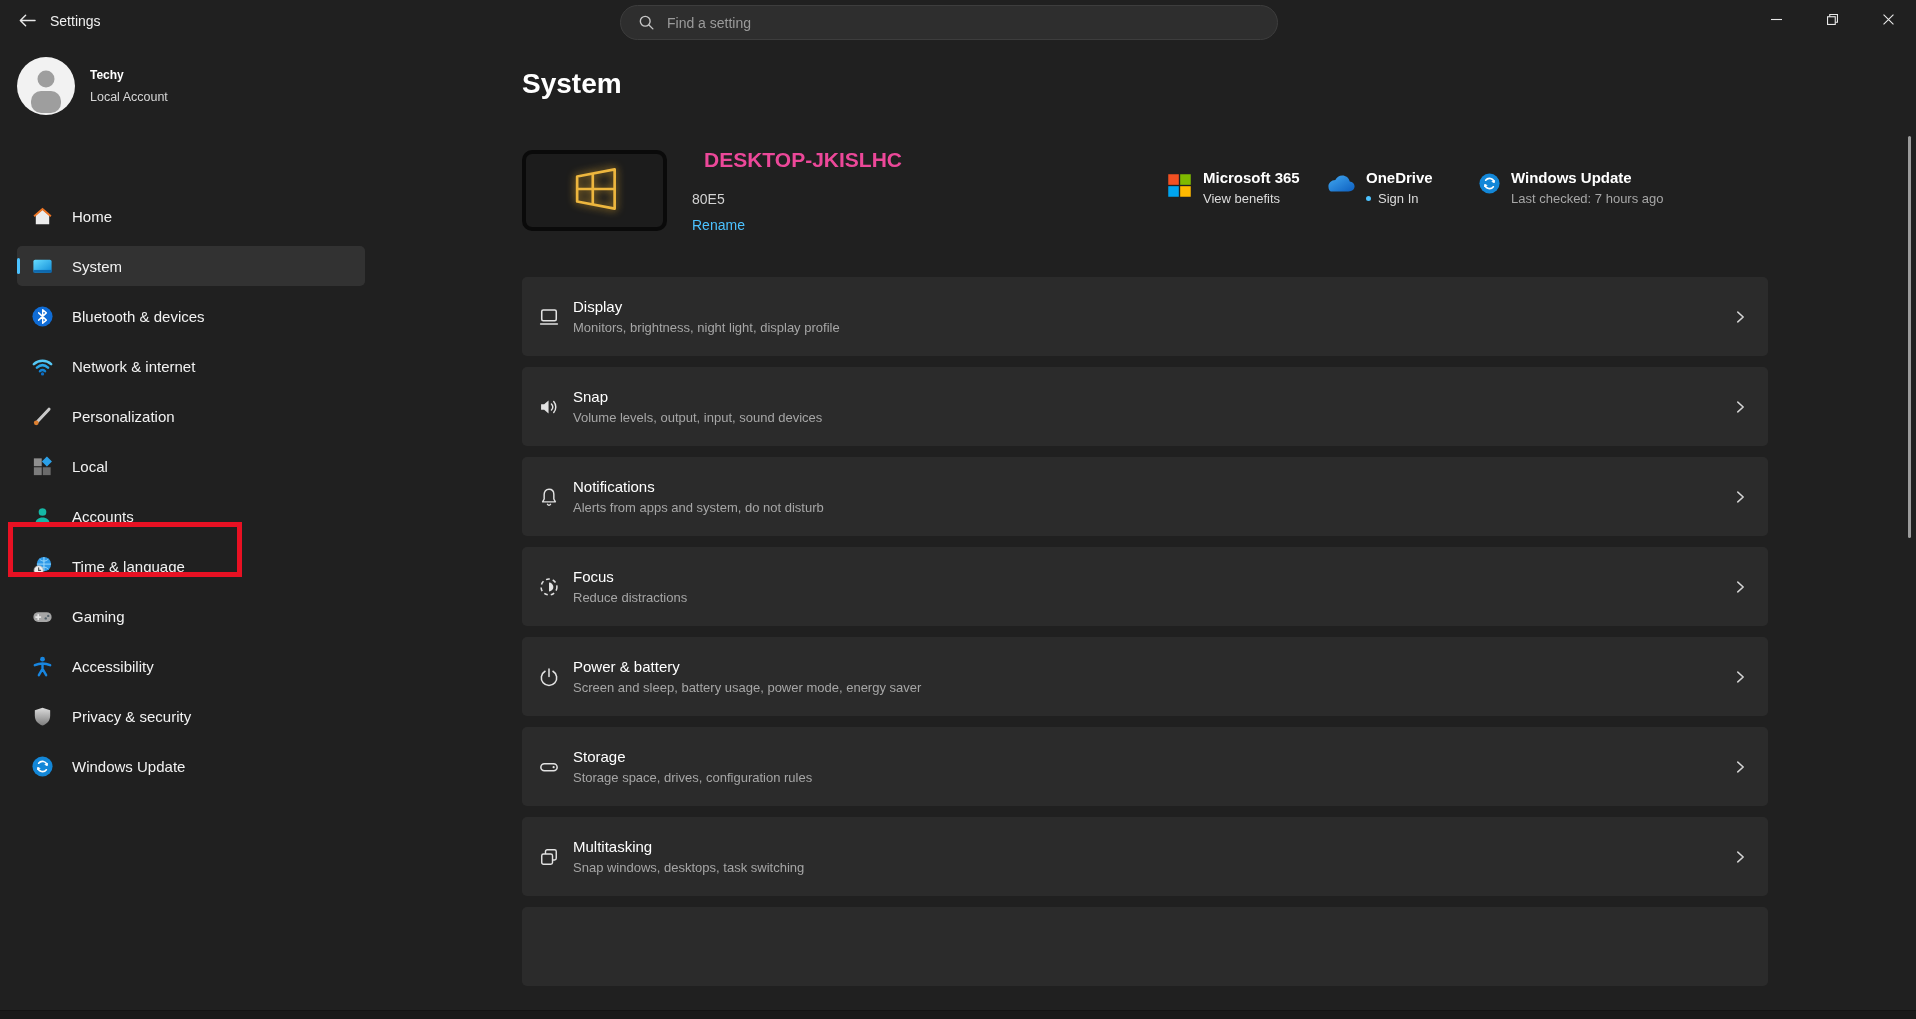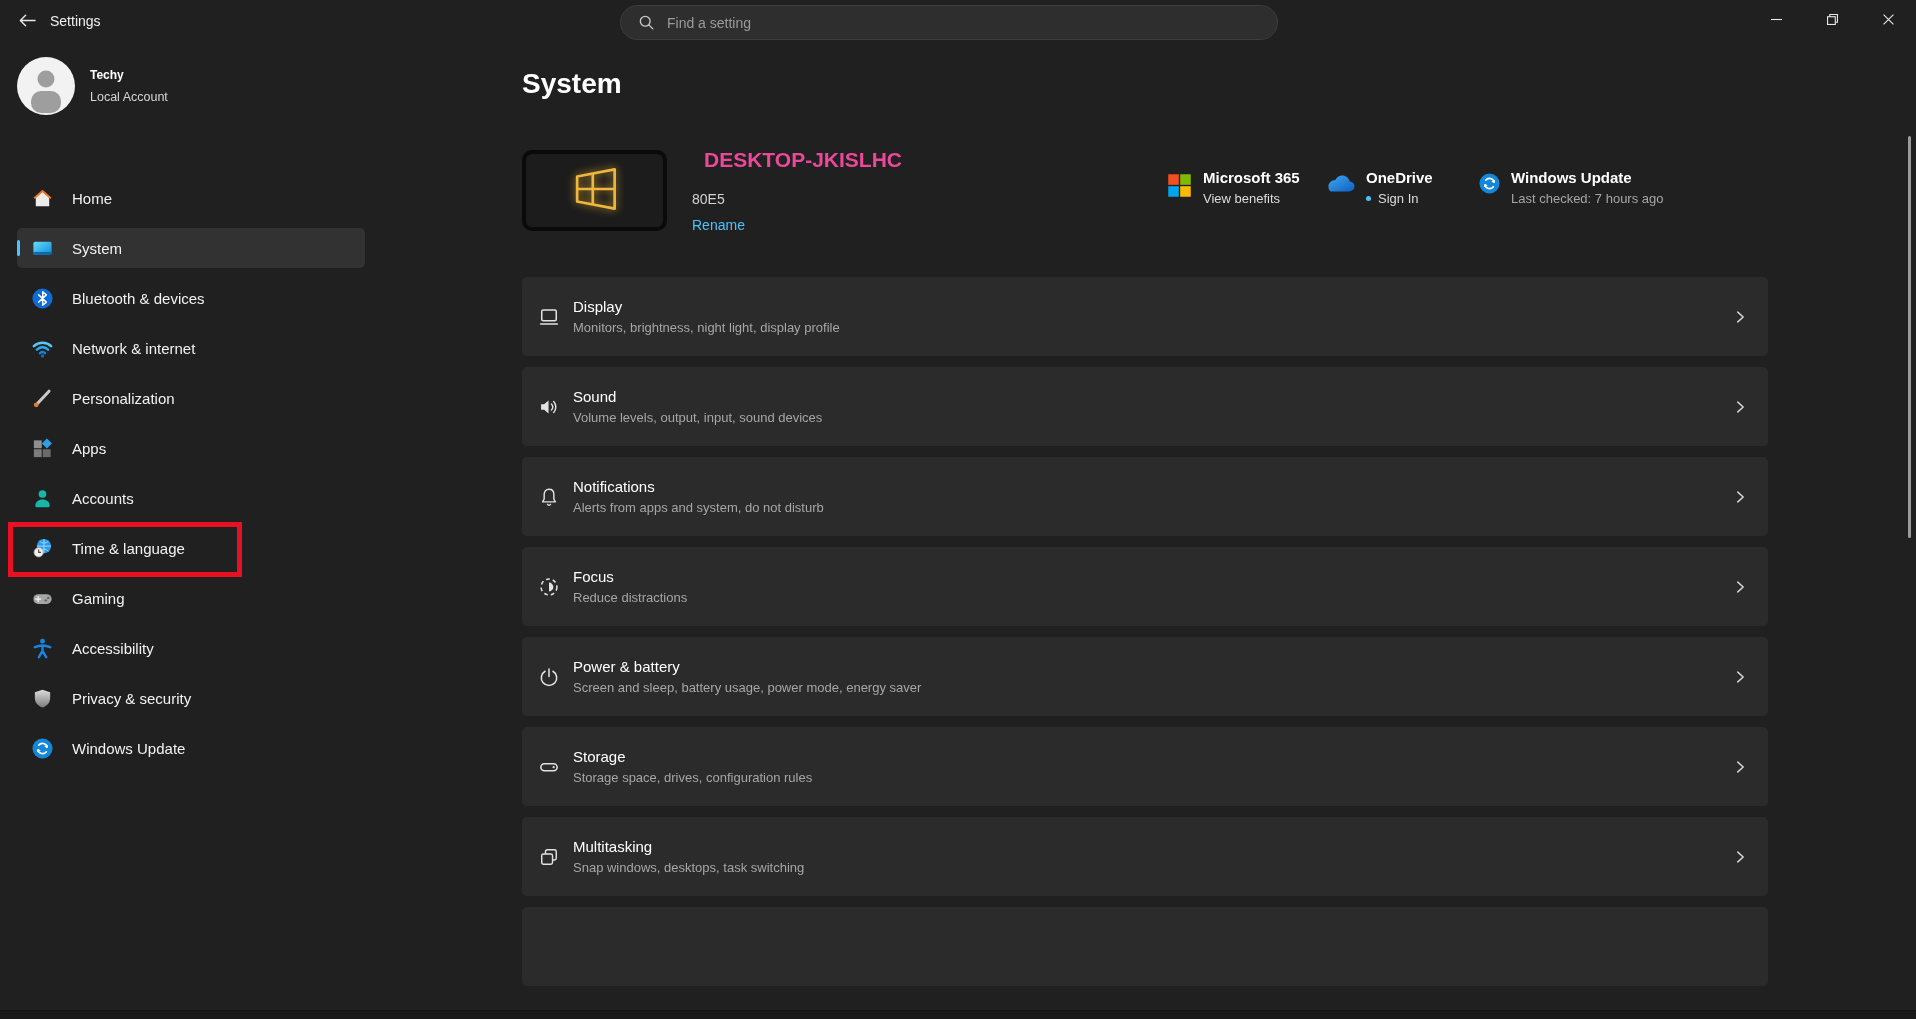--- a/index.html
+++ b/index.html
@@ -24,21 +24,21 @@
   .searchbox input::placeholder{color:#9b9b9b;}
   .caption-buttons{position:absolute;right:0;top:0;height:40px;display:flex;}
   .cap-btn{width:56px;height:40px;display:flex;align-items:center;justify-content:center;background:transparent;border:none;cursor:pointer;}
 
   
   .account{position:absolute;left:17px;top:57px;width:330px;height:60px;cursor:pointer;}
   .avatar{position:absolute;left:0;top:0;width:58px;height:58px;}
   .user-name{position:absolute;left:73px;top:11px;font-size:12px;font-weight:700;color:#fff;}
   .user-type{position:absolute;left:73px;top:33px;font-size:12.5px;color:#d6d6d6;}
 
-  .sidebar-nav{position:absolute;left:17px;top:178px;width:348px;}
+  .sidebar-nav{position:absolute;left:17px;top:196px;width:348px;}
   .nav-item{position:relative;height:40px;margin-bottom:10px;border-radius:5px;display:flex;align-items:center;
     padding-left:13px;gap:17px;cursor:pointer;}
   .nav-item.selected{background:#323232;}
   .nav-item.selected::before{content:"";position:absolute;left:0;top:12px;width:3px;height:16px;border-radius:2px;background:var(--accent,#4cc2ff);}
   .nav-icon{width:25px;height:25px;display:flex;align-items:center;justify-content:center;flex:none;}
   .nav-label{font-size:15px;color:#f2f2f2;white-space:nowrap;}
 
   .annotation-box{position:absolute;left:8px;top:522px;width:234px;height:55px;box-sizing:border-box;
     border:5px solid var(--annotation,#e81123);z-index:5;pointer-events:none;}
 
@@ -193,21 +193,21 @@
       </div>
       <div class="nav-item">
         <span class="nav-icon">
           <svg width="23" height="23" viewBox="0 0 24 24">
             <rect x="3" y="3.5" width="8.2" height="8.2" fill="#8f8f8f"></rect>
             <rect x="3" y="12.8" width="8.2" height="8.2" fill="#7c7c7c"></rect>
             <rect x="12.3" y="12.8" width="8.2" height="8.2" fill="#6b6b6b"></rect>
             <rect x="12.9" y="3.1" width="7.4" height="7.4" transform="rotate(45 16.6 6.8)" fill="#2ba0e8"></rect>
           </svg>
         </span>
-        <span class="nav-label">Apps</span>
+        <span class="nav-label">Local</span>
       </div>
       <div class="nav-item">
         <span class="nav-icon">
           <svg width="23" height="23" viewBox="0 0 24 24">
             <circle cx="12" cy="7.3" r="4" fill="#15b8a6"></circle>
             <path d="M4.5 19.8 C4.5 15.4 7.8 13 12 13 C16.2 13 19.5 15.4 19.5 19.8 Q19.5 21 18.3 21 H5.7 Q4.5 21 4.5 19.8 Z" fill="#15b8a6"></path>
           </svg>
         </span>
         <span class="nav-label">Accounts</span>
       </div>
@@ -358,21 +358,21 @@
         </span>
       </div>
       <div class="row">
         <span class="ricon">
           <svg width="22" height="22" viewBox="0 0 20 20">
             <path d="M2.8 7.6 V12.4 H5.6 L9.6 16 V4 L5.6 7.6 Z" fill="#e2e2e2"></path>
             <path d="M12.2 7.2 A4.2 4.2 0 0 1 12.2 12.8 M14.3 5 A7.6 7.6 0 0 1 14.3 15" stroke="#e2e2e2" stroke-width="1.3" fill="none" stroke-linecap="round"></path>
           </svg>
         </span>
         <div>
-          <div class="rtitle">Sound</div>
+          <div class="rtitle">Snap</div>
           <div class="rsub">Volume levels, output, input, sound devices</div>
         </div>
         <span class="chev">
           <svg width="13" height="13" viewBox="0 0 12 12">
             <path d="M3.5 1.5 L8.5 6 L3.5 10.5" stroke="#d4d4d4" stroke-width="1.4" fill="none" stroke-linecap="round" stroke-linejoin="round"></path>
           </svg>
         </span>
       </div>
       <div class="row">
         <span class="ricon">

